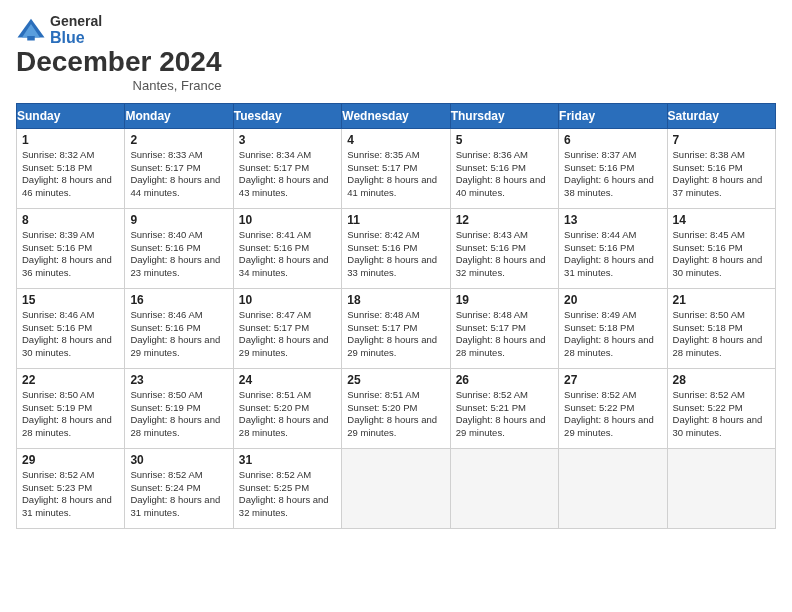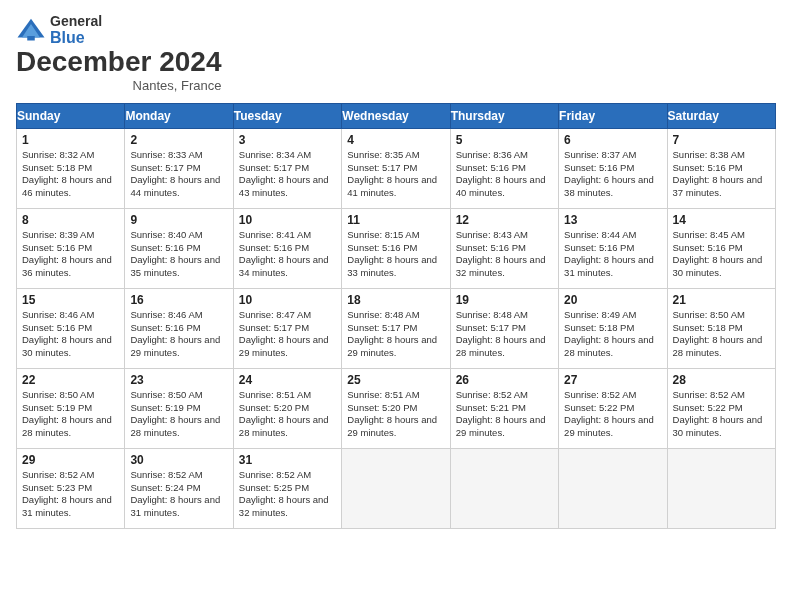--- a/index.html
+++ b/index.html
@@ -199,35 +199,35 @@
           <span>Sunrise: 8:39 AM</span><br>
           <span>Sunset: 5:16 PM</span><br>
           <span>Daylight: 8 hours and 36 minutes.</span>
         </div>
       </td>
           <td>
         <span class="day-number">9</span>
         <div class="day-info">
           <span>Sunrise: 8:40 AM</span><br>
           <span>Sunset: 5:16 PM</span><br>
-          <span>Daylight: 8 hours and 35 minutes.</span>
+          <span>Daylight: 8 hours and 23 minutes.</span>
         </div>
       </td>
           <td>
         <span class="day-number">10</span>
         <div class="day-info">
           <span>Sunrise: 8:41 AM</span><br>
           <span>Sunset: 5:16 PM</span><br>
           <span>Daylight: 8 hours and 34 minutes.</span>
         </div>
       </td>
           <td>
         <span class="day-number">11</span>
         <div class="day-info">
-          <span>Sunrise: 8:15 AM</span><br>
+          <span>Sunrise: 8:42 AM</span><br>
           <span>Sunset: 5:16 PM</span><br>
           <span>Daylight: 8 hours and 33 minutes.</span>
         </div>
       </td>
           <td>
         <span class="day-number">12</span>
         <div class="day-info">
           <span>Sunrise: 8:43 AM</span><br>
           <span>Sunset: 5:16 PM</span><br>
           <span>Daylight: 8 hours and 32 minutes.</span>

